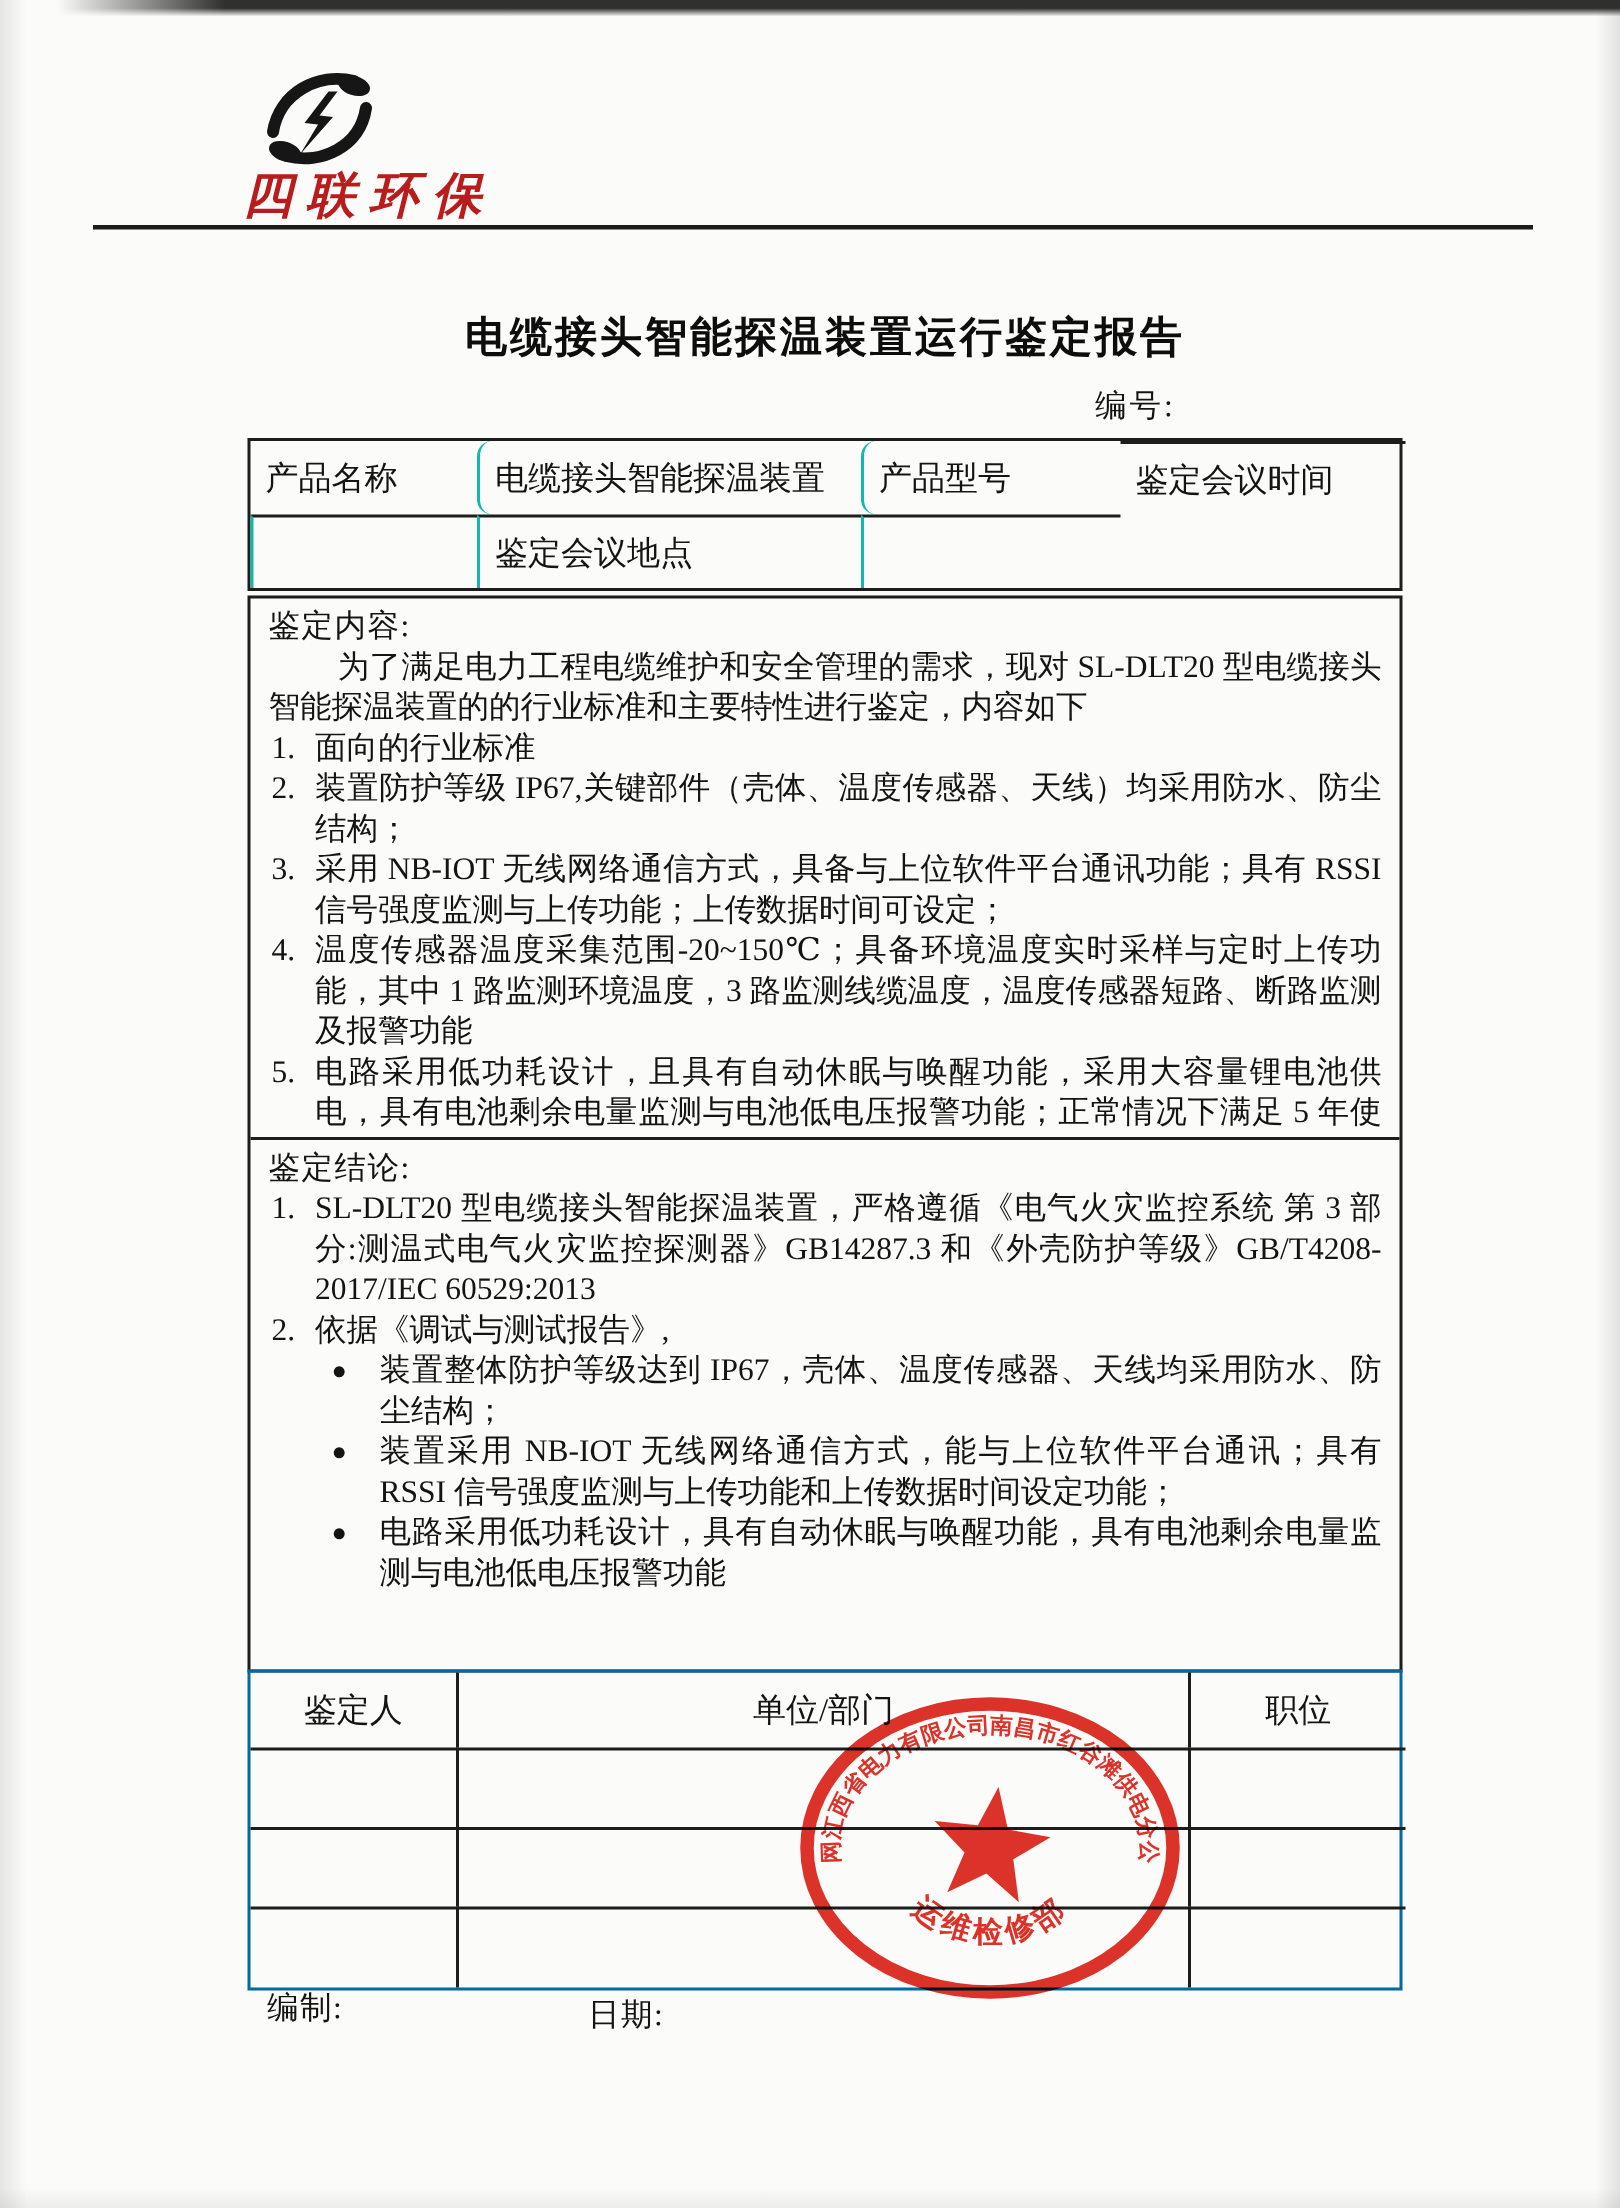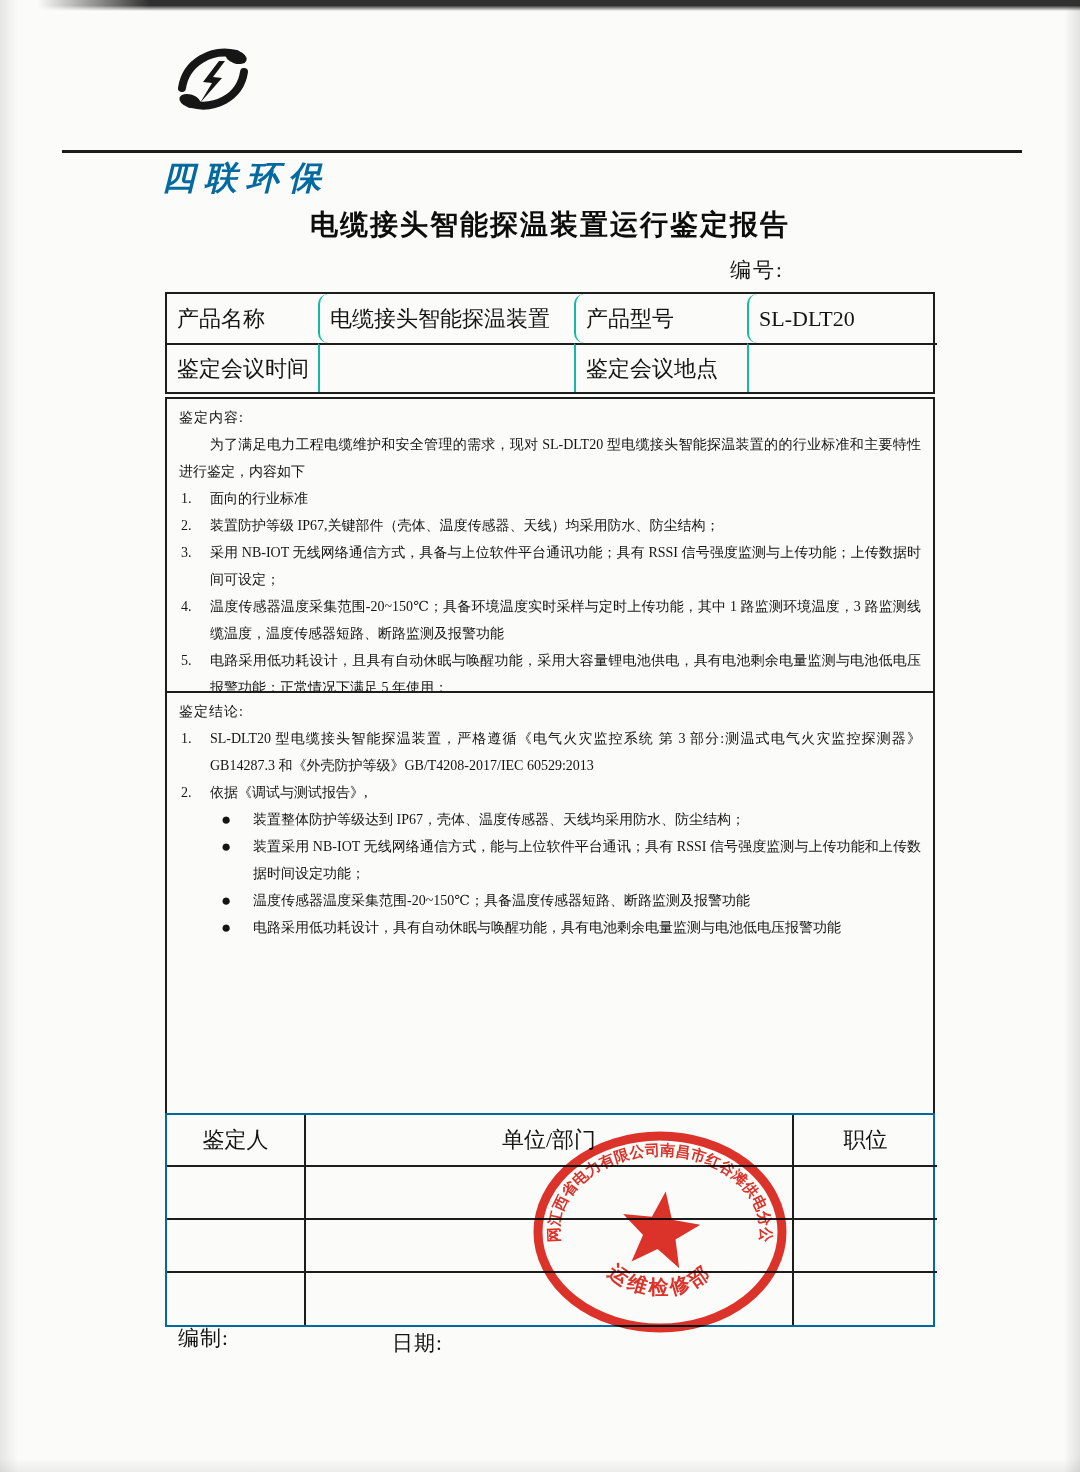--- a/index.html
+++ b/index.html
@@ -17,41 +17,41 @@
     background:linear-gradient(90deg,rgba(40,40,40,.10),rgba(0,0,0,0));}
   .edge-right{position:absolute;top:0;right:0;bottom:0;width:16px;
     background:linear-gradient(270deg,rgba(40,40,40,.12),rgba(0,0,0,0));}
   .edge-bottom{position:absolute;left:0;right:0;bottom:0;height:14px;
     background:linear-gradient(0deg,rgba(40,40,40,.07),rgba(0,0,0,0));}
 
   
   .logo-icon{position:absolute;left:170px;top:44px;width:86px;height:70px;}
   .logo-text{position:absolute;left:162px;top:108px;width:260px;
     font-family:"DejaVu Serif","Liberation Serif",serif;
-    font-size:33px;font-weight:bold;font-style:italic;letter-spacing:9px;color:#0369a1;margin-top:48px;}
+    font-size:33px;font-weight:bold;font-style:italic;letter-spacing:9px;color:#b91c1c;}
   .header-rule{position:absolute;left:62px;top:150px;width:960px;height:3px;background:#1b1b1b;}
 
   .doc-title{position:absolute;left:165px;top:206px;width:770px;text-align:center;
     font-family:"Liberation Sans","DejaVu Sans",sans-serif;
     font-size:28px;font-weight:bold;letter-spacing:2px;color:#0d0d0d;}
   .doc-number{position:absolute;left:730px;top:256px;font-size:21px;letter-spacing:2px;}
 
   
   .info-table{position:absolute;left:165px;top:292px;width:770px;
     display:grid;grid-template-columns:151px 256px 173px 190px;grid-auto-rows:49px;
     border:2px solid #1d1d1d;box-sizing:border-box;font-size:22px;}
   .info-table .cell{border-left:2px solid #14b8a6;border-top:2px solid #1d1d1d;
     display:flex;align-items:center;padding:0 10px;box-sizing:border-box;white-space:nowrap;}
   .info-table .cell.c0{border-left:none;}
   .info-table .cell.r0{border-top:none;border-radius:10px;}
 
   
   .big-box{position:absolute;left:165px;top:397px;width:770px;height:718px;
     border:2px solid #1d1d1d;box-sizing:border-box;}
-  .section{padding:5px 12px 2px 12px;font-size:14px;line-height:27px;box-sizing:border-box;height:292px;overflow:hidden;}
+  .section{padding:5px 12px 2px 12px;font-size:21px;line-height:27px;box-sizing:border-box;height:359px;overflow:hidden;}
   .section.concl{border-top:2px solid #1d1d1d;}
   .sec-heading{letter-spacing:1px;}
   .intro{margin:0;text-indent:2.2em;text-align:justify;}
   ol.numbered{list-style:none;margin:0;padding:0;counter-reset:num;}
   ol.numbered>li{counter-increment:num;position:relative;padding-left:31px;text-align:justify;}
   ol.numbered>li::before{content:counter(num) ".";position:absolute;left:2px;}
   ul.dots{list-style:none;margin:0;padding:0;}
   ul.dots>li{position:relative;padding-left:74px;text-align:justify;}
   ul.dots>li::before{content:"\25CF";position:absolute;left:42px;font-size:17px;}
 
@@ -93,21 +93,20 @@
   <div class="logo-text">四联环保</div>
   <div class="header-rule"></div>
 
   <div class="doc-title">电缆接头智能探温装置运行鉴定报告</div>
   <div class="doc-number">编号:</div>
 
   <div class="info-table">
     <div class="cell r0 c0">产品名称</div>
     <div class="cell r0">电缆接头智能探温装置</div>
     <div class="cell r0">产品型号</div>
-    <div class="cell r0">SL-DLT20</div>
     <div class="cell c0">鉴定会议时间</div>
     <div class="cell"></div>
     <div class="cell">鉴定会议地点</div>
     <div class="cell"></div>
   </div>
 
   <div class="big-box">
     <div class="section">
       <div class="sec-heading">鉴定内容:</div>
       <p class="intro">为了满足电力工程电缆维护和安全管理的需求，现对 SL-DLT20 型电缆接头智能探温装置的的行业标准和主要特性进行鉴定，内容如下</p>
@@ -121,21 +120,20 @@
     </div>
     <div class="section concl">
       <div class="sec-heading">鉴定结论:</div>
       <ol class="numbered">
           <li>SL-DLT20 型电缆接头智能探温装置，严格遵循《电气火灾监控系统 第 3 部分:测温式电气火灾监控探测器》GB14287.3 和《外壳防护等级》GB/T4208-2017/IEC 60529:2013</li>
           <li>依据《调试与测试报告》,</li>
         </ol>
       <ul class="dots">
           <li>装置整体防护等级达到 IP67，壳体、温度传感器、天线均采用防水、防尘结构；</li>
           <li>装置采用 NB-IOT 无线网络通信方式，能与上位软件平台通讯；具有 RSSI 信号强度监测与上传功能和上传数据时间设定功能；</li>
-          <li>温度传感器温度采集范围-20~150℃；具备温度传感器短路、断路监测及报警功能</li>
           <li>电路采用低功耗设计，具有自动休眠与唤醒功能，具有电池剩余电量监测与电池低电压报警功能</li>
         </ul>
     </div>
   </div>
 
   <div class="sig-table">
     <div class="cell r0 c0">鉴定人</div>
     <div class="cell r0">单位/部门</div>
     <div class="cell r0">职位</div>
 

